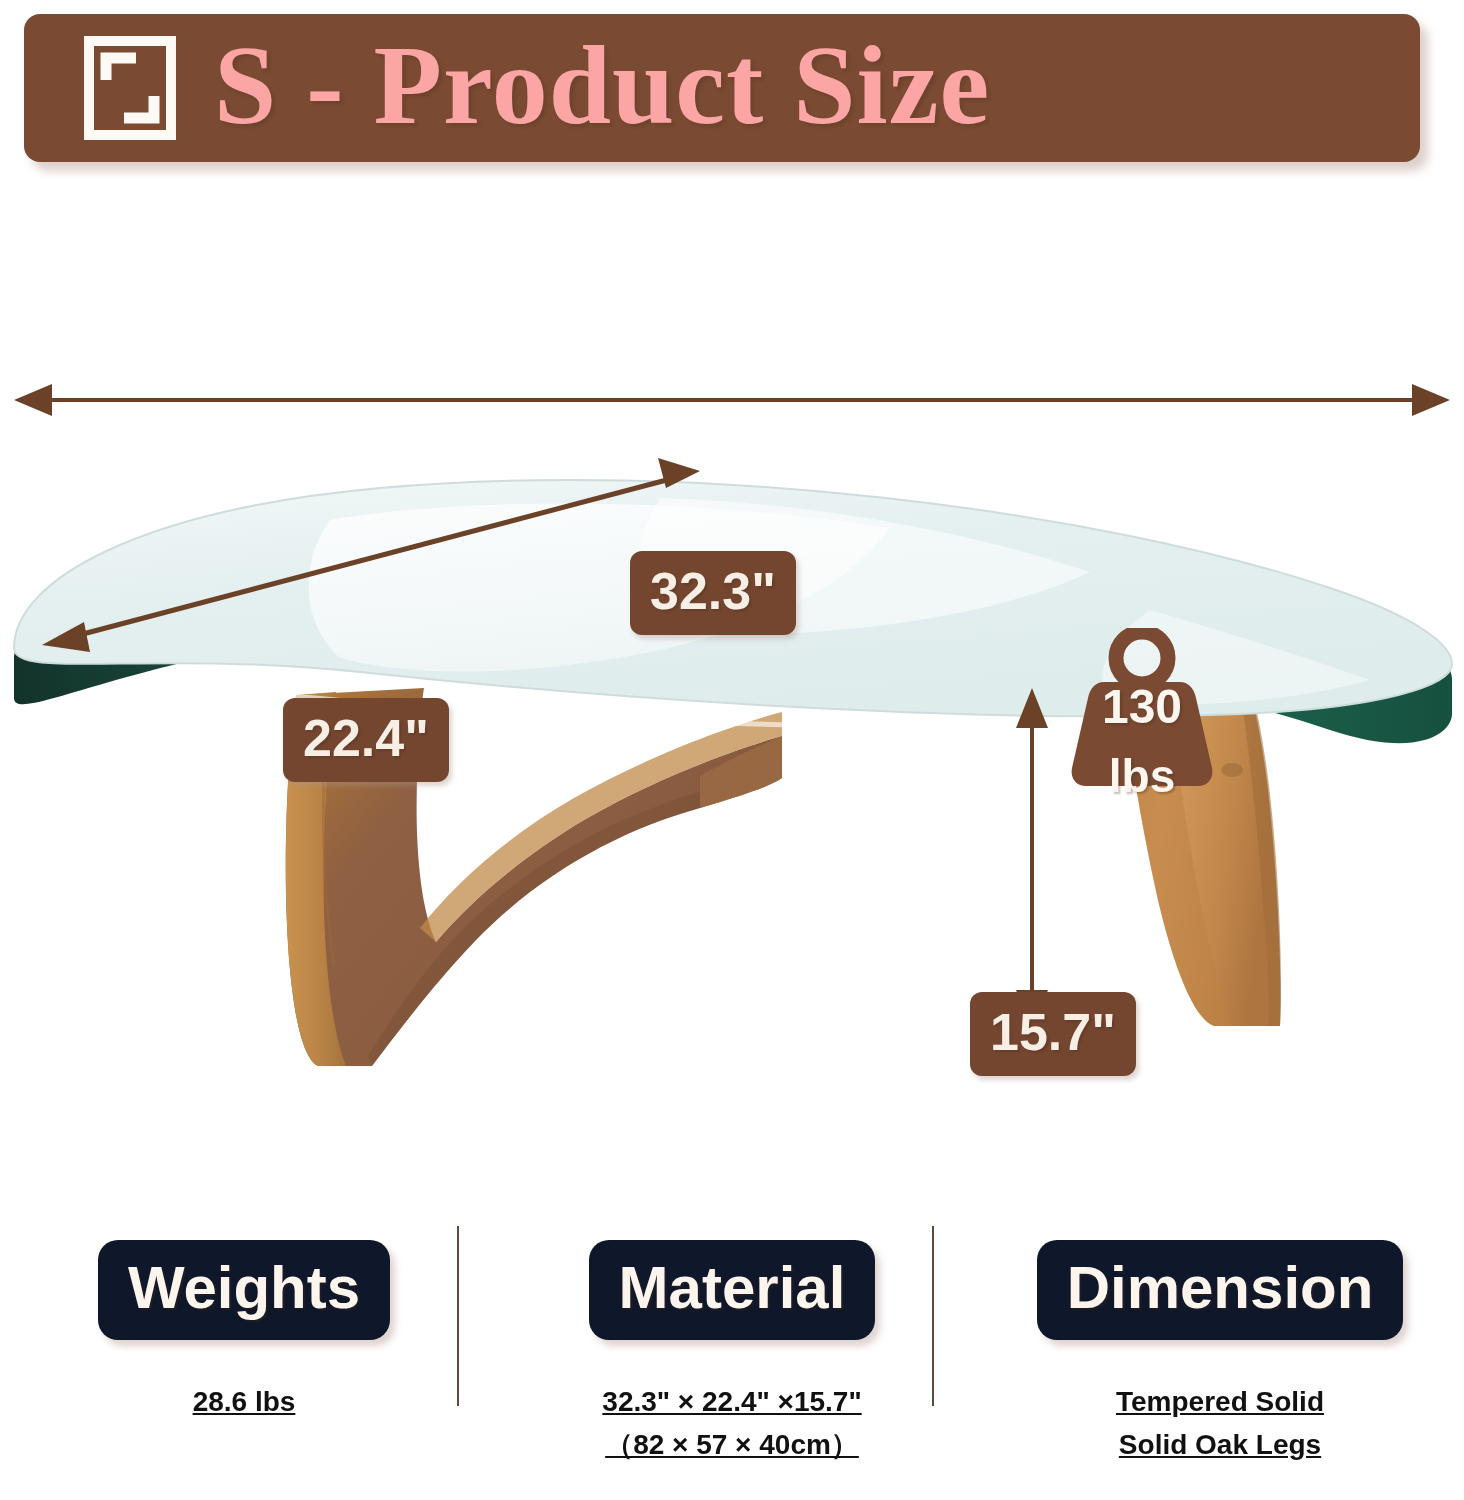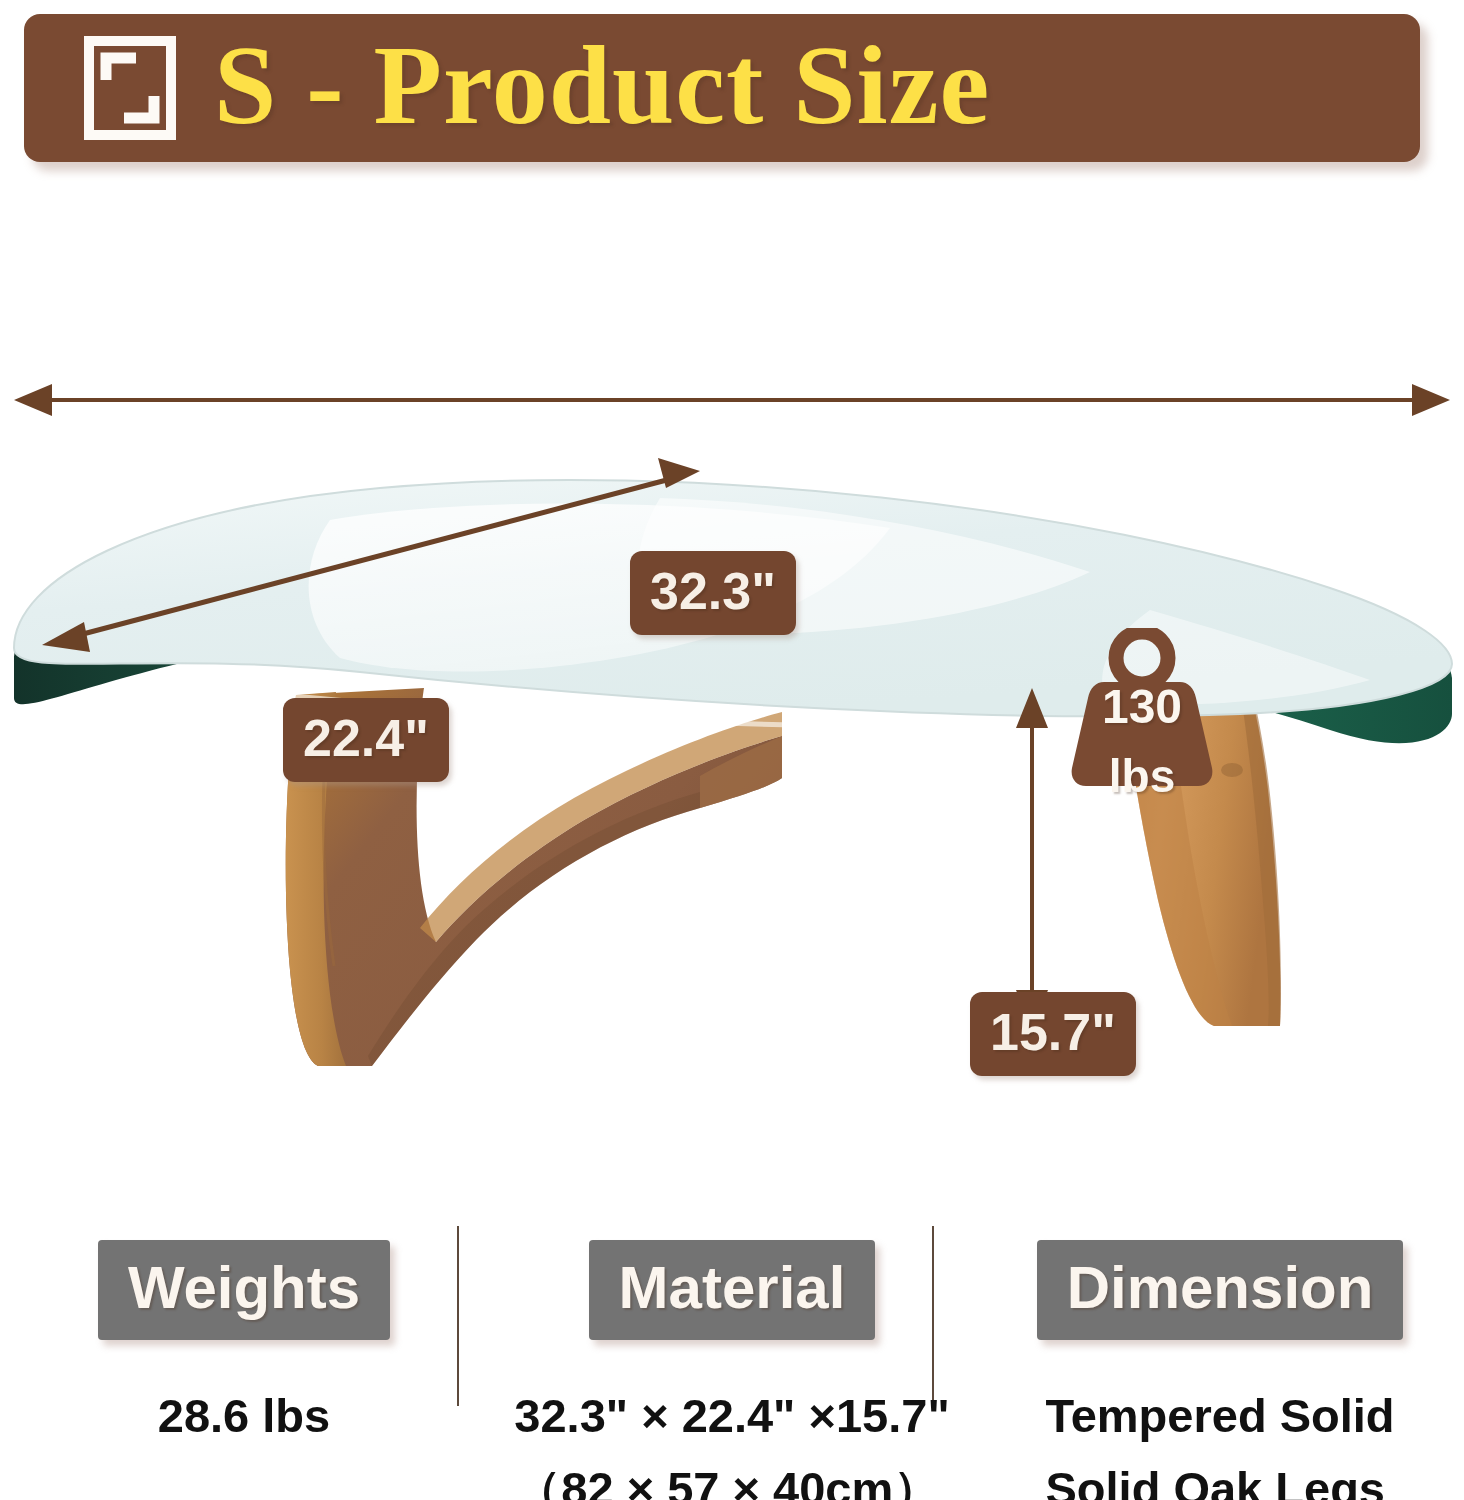--- a/index.html
+++ b/index.html
@@ -34,21 +34,21 @@
     padding: 0 0 0 60px;
     box-sizing: border-box;
   }
   .measure-icon {
     width: 92px;
     height: 104px;
     flex: 0 0 auto;
     margin-right: 38px;
   }
   .header-title {
-    color: #fde047;
+    color: #fca5a5;
     font-family: "Liberation Serif", serif;
     font-size: 112px;
     font-weight: bold;
     letter-spacing: 1px;
     line-height: 1;
     text-shadow: 3px 3px 3px rgba(90,55,38,0.35);
     white-space: nowrap;
     margin-top: -6px;
     text-align: right;
   }
@@ -136,40 +136,41 @@
     position: absolute;
     top: 8px;
     width: 2px;
     height: 180px;
     background: #5d4a3c;
   }
   #divider-1 { left: 457px; }
   #divider-2 { left: 932px; }
 
   .spec-badge {
-    background: #737373;
-    border-radius: 4px;
+    background: #0f172a;
+    border-radius: 20px;
     color: #fbf5ee;
     font-family: "Liberation Sans", sans-serif;
     font-weight: bold;
     font-size: 60px;
     line-height: 1;
     padding: 18px 30px 22px 30px;
     box-shadow: 5px 6px 7px rgba(185,158,148,0.45);
     text-shadow: 2px 2px 2px rgba(70,42,28,0.30);
     white-space: nowrap;
   }
   .spec-values {
     margin-top: 40px;
-    text-align: left;
+    text-align: center;
     color: #111111;
     font-family: "Liberation Sans", sans-serif;
     font-weight: bold;
-    font-size: 47px;
+    font-size: 28px;
     line-height: 1.55;
+    text-decoration: underline;
   }
   .spec-values div { white-space: nowrap; }
 </style>
 </head>
 <body>
 
 <div id="page">
 
   <div class="header-banner">
     <svg class="measure-icon" viewBox="0 0 92 104">

